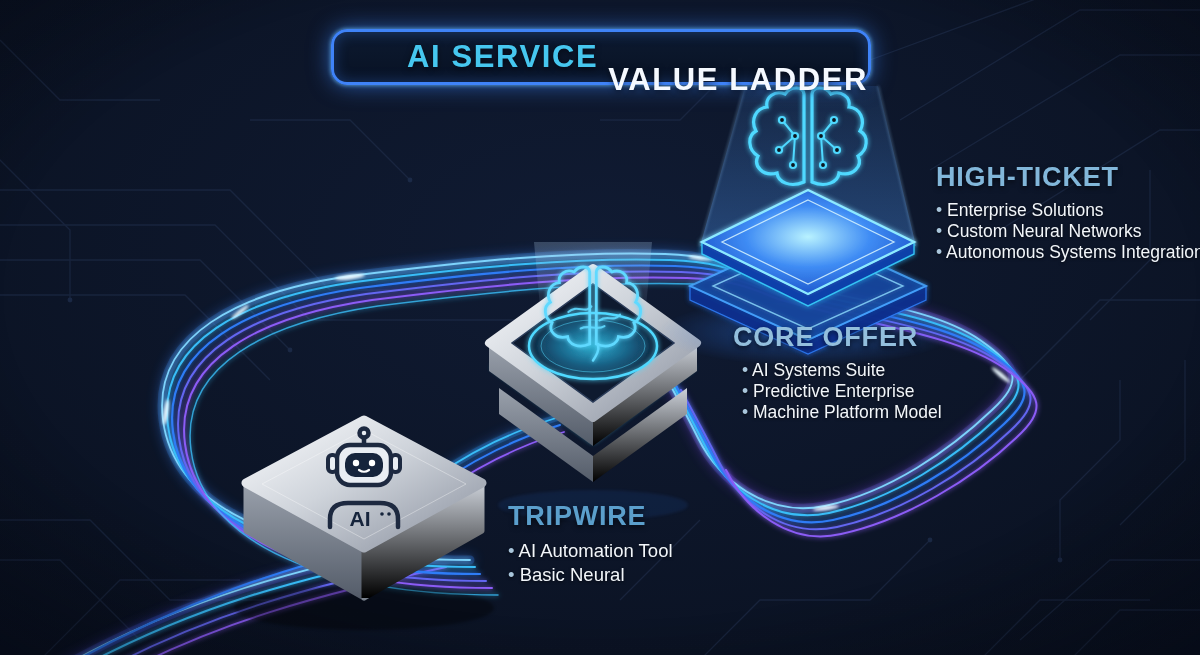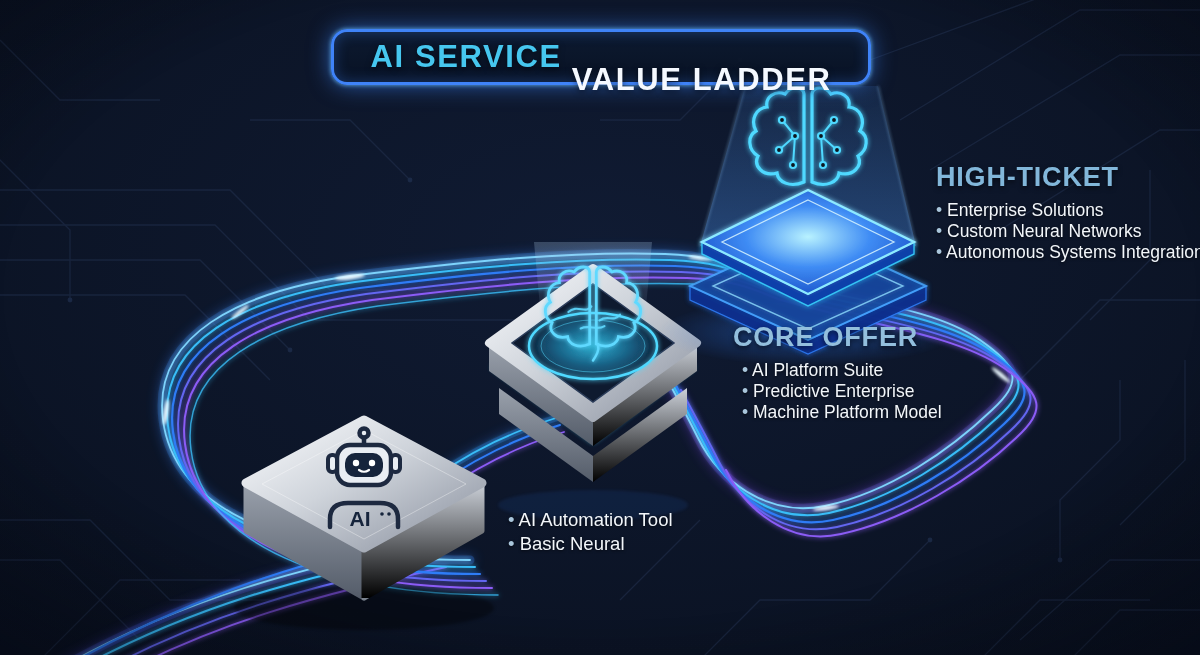--- a/index.html
+++ b/index.html
@@ -5,21 +5,21 @@
   html,body{margin:0;padding:0;background:#05080f;}
   .stage{
     position:relative;width:1200px;height:655px;overflow:hidden;
     background:radial-gradient(120% 130% at 50% 38%, #101b33 0%, #0b1324 48%, #070c18 100%);
     font-family:"Liberation Sans", sans-serif;
   }
   .stage svg{position:absolute;left:0;top:0;}
   
   .banner{
     position:absolute;left:331px;top:29px;width:540px;height:56px;
-    display:flex;align-items:center;justify-content:center;gap:10px;
+    display:flex;align-items:center;justify-content:flex-end;gap:10px;
     background:linear-gradient(180deg, rgba(13,26,48,.95), rgba(9,18,36,.95));
     border:3px solid #3f83f8;border-radius:16px;box-sizing:border-box;
     box-shadow:0 0 22px rgba(59,130,246,.65), 0 0 4px rgba(125,211,252,.9),
                inset 0 0 14px rgba(59,130,246,.35);
   }
   .banner .t-hi{color:#46c7ef;}
   .banner .t-rest{color:#f5f9ff;margin-top:46px;}
   .banner span{
     font-size:31px;font-weight:800;letter-spacing:1.6px;white-space:nowrap;
     text-shadow:0 2px 6px rgba(0,0,0,.55);
@@ -304,30 +304,31 @@
 
   <rect x="0" y="0" width="1200" height="655" fill="url(#vig)"></rect>
 </svg>
 
 <div class="banner">
   <span class="t-hi">AI SERVICE</span>
   <span class="t-rest">VALUE LADDER</span>
 </div>
 
 <div class="tier tier-tripwire">
+  <h2>TRIPWIRE</h2>
   <ul>
     <li>AI Automation Tool</li>
     <li>Basic Neural</li>
   </ul>
 </div>
 
 <div class="tier tier-core">
   <h2>CORE OFFER</h2>
   <ul>
-    <li>AI Platform Suite</li>
+    <li>AI Systems Suite</li>
     <li>Predictive Enterprise</li>
     <li>Machine Platform Model</li>
   </ul>
 </div>
 
 <div class="tier tier-high">
   <h2>HIGH-TICKET</h2>
   <ul>
     <li>Enterprise Solutions</li>
     <li>Custom Neural Networks</li>

